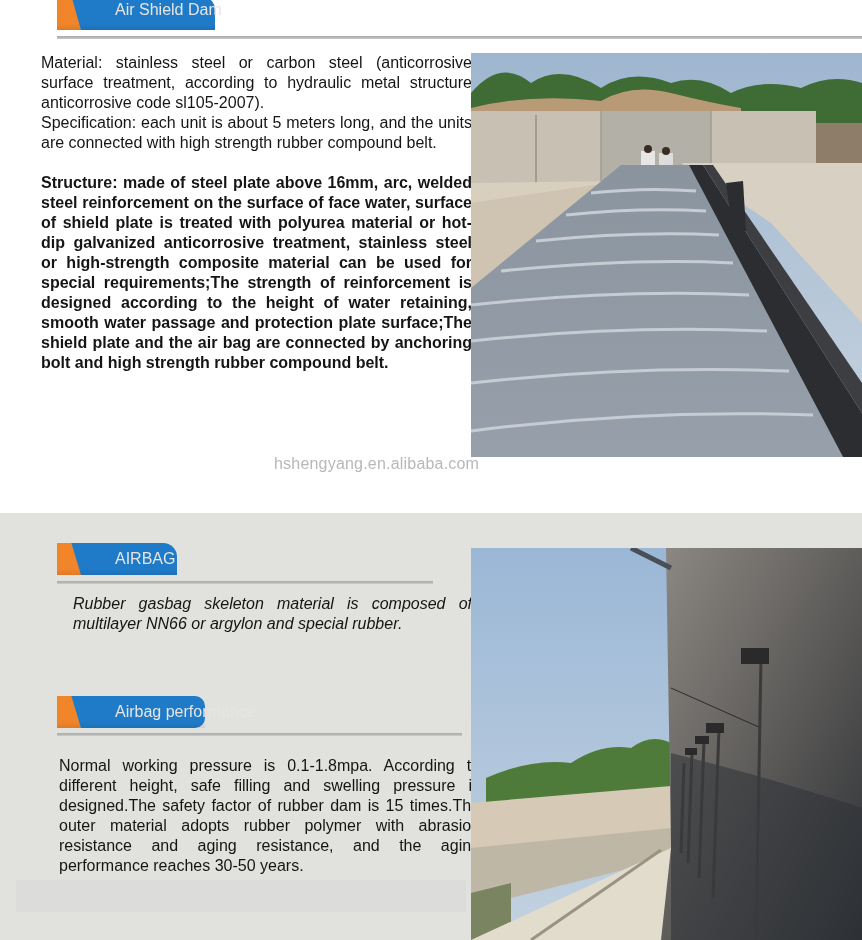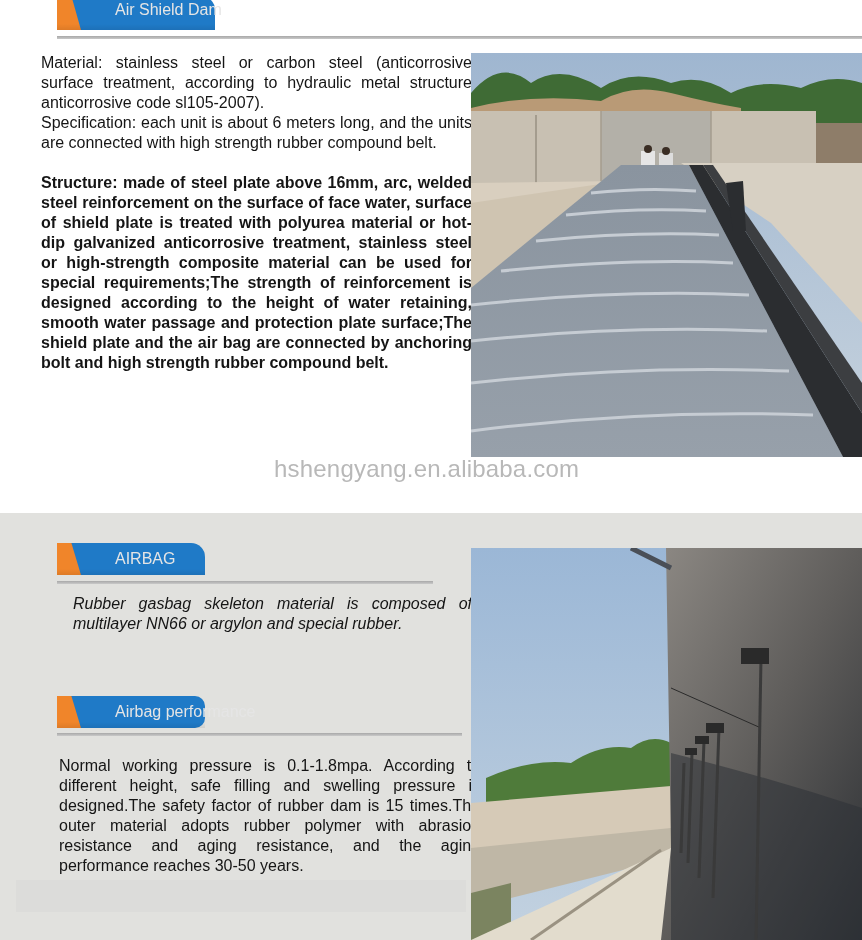--- a/index.html
+++ b/index.html
@@ -40,21 +40,21 @@
       text-align: justify;
       color: #151515;
       margin-left: 33px;
     }
 
     
     .photo { position: absolute; overflow: hidden; }
 
     .watermark {
       position: absolute; left: 274px; top: 455px;
-      font-size: 24px; color: #b8b8b8; letter-spacing: 0.2px;
+      font-size: 16px; color: #b8b8b8; letter-spacing: 0.2px;
     }
 
     
     .panel {
       position: absolute; left: 0; top: 513px; width: 862px; height: 427px;
       background: #e1e1de;
     }
     .panel-inner {
       position: absolute; left: 16px; top: 880px; width: 450px; height: 32px;
       background: #dcdcda;
@@ -67,21 +67,21 @@
   <div class="orange"></div>
   <div class="shade"></div>
   <span class="tab-label" style="top:14px;">Air Shield Dam</span>
 </div>
 <div class="rule" style="left:57px; top:36px; width:805px;"></div>
 
 <div class="para" style="left:8px; top:53px; width:431px;">
   <span>Material: stainless steel or carbon steel (anticorrosive surface treatment, according to hydraulic metal structure anticorrosive code sl105-2007).</span>
 </div>
 <div class="para" style="left:8px; top:113px; width:431px;">
-  <span>Specification: each unit is about 6 meters long, and the units are connected with high strength rubber compound belt.</span>
+  <span>Specification: each unit is about 5 meters long, and the units are connected with high strength rubber compound belt.</span>
 </div>
 <div class="para" style="left:8px; top:173px; width:431px;font-weight:bold;">
   <span>Structure: made of steel plate above 16mm, arc, welded steel reinforcement on the surface of face water, surface of shield plate is treated with polyurea material or hot-dip galvanized anticorrosive treatment, stainless steel or high-strength composite material can be used for special requirements;The strength of reinforcement is designed according to the height of water retaining, smooth water passage and protection plate surface;The shield plate and the air bag are connected by anchoring bolt and high strength rubber compound belt.</span>
 </div>
 
 <div class="photo" style="left:471px; top:53px; width:391px; height:404px;" title="Grey arched steel shield plates installed along a dam crest with workers in the distance">
   <svg width="391" height="404" viewBox="0 0 391 404">
     <defs>
       <linearGradient id="sky1" x1="0" y1="0" x2="0" y2="1">
         <stop offset="0" stop-color="#9fb6d0"></stop>
@@ -133,21 +133,21 @@
     <path d="M232 112 L242 112 L391 330 L391 360 Z" fill="#3c3e41"></path>
     <path d="M255 130 L272 128 L275 178 L262 178 Z" fill="#2b2d30"></path>
   </svg>
 </div>
 
 <div class="watermark">hshengyang.en.alibaba.com</div>
 
 <div class="panel"></div>
 <div class="panel-inner"></div>
 
-<div class="tab" style="left:57px; top:543px; width:148px; height:32px;">
+<div class="tab" style="left:57px; top:543px; width:120px; height:32px;">
   <div class="orange"></div>
   <div class="shade"></div>
   <span class="tab-label">AIRBAG</span>
 </div>
 <div class="rule" style="left:57px; top:581px; width:376px;"></div>
 
 <div class="para" style="left:40px; top:594px; width:399px;font-style:italic;">
   <span>Rubber gasbag skeleton material is composed of multilayer NN66 or argylon and special rubber.</span>
 </div>
 

